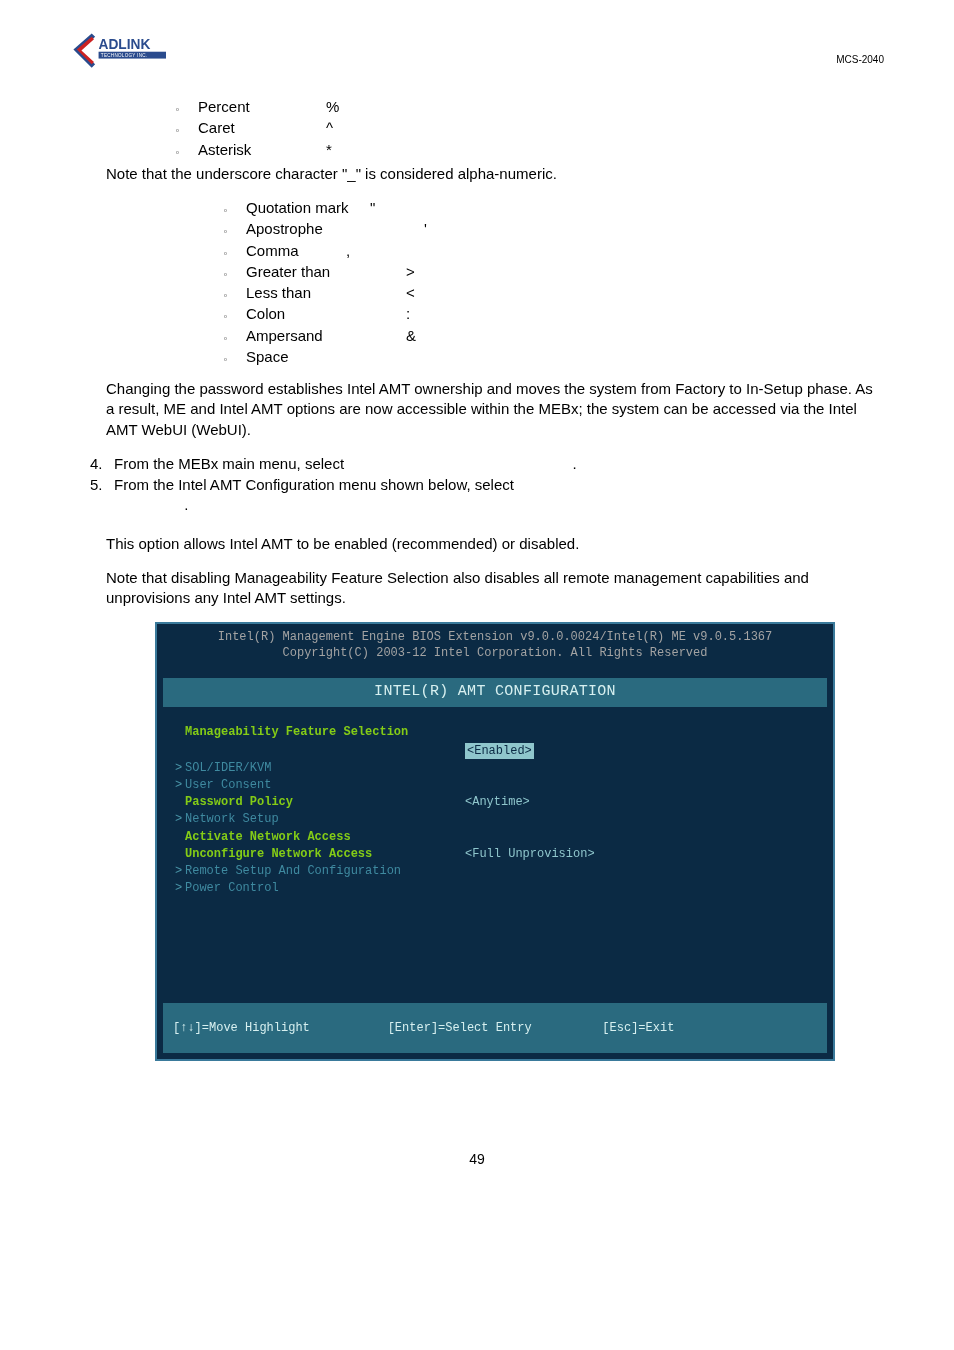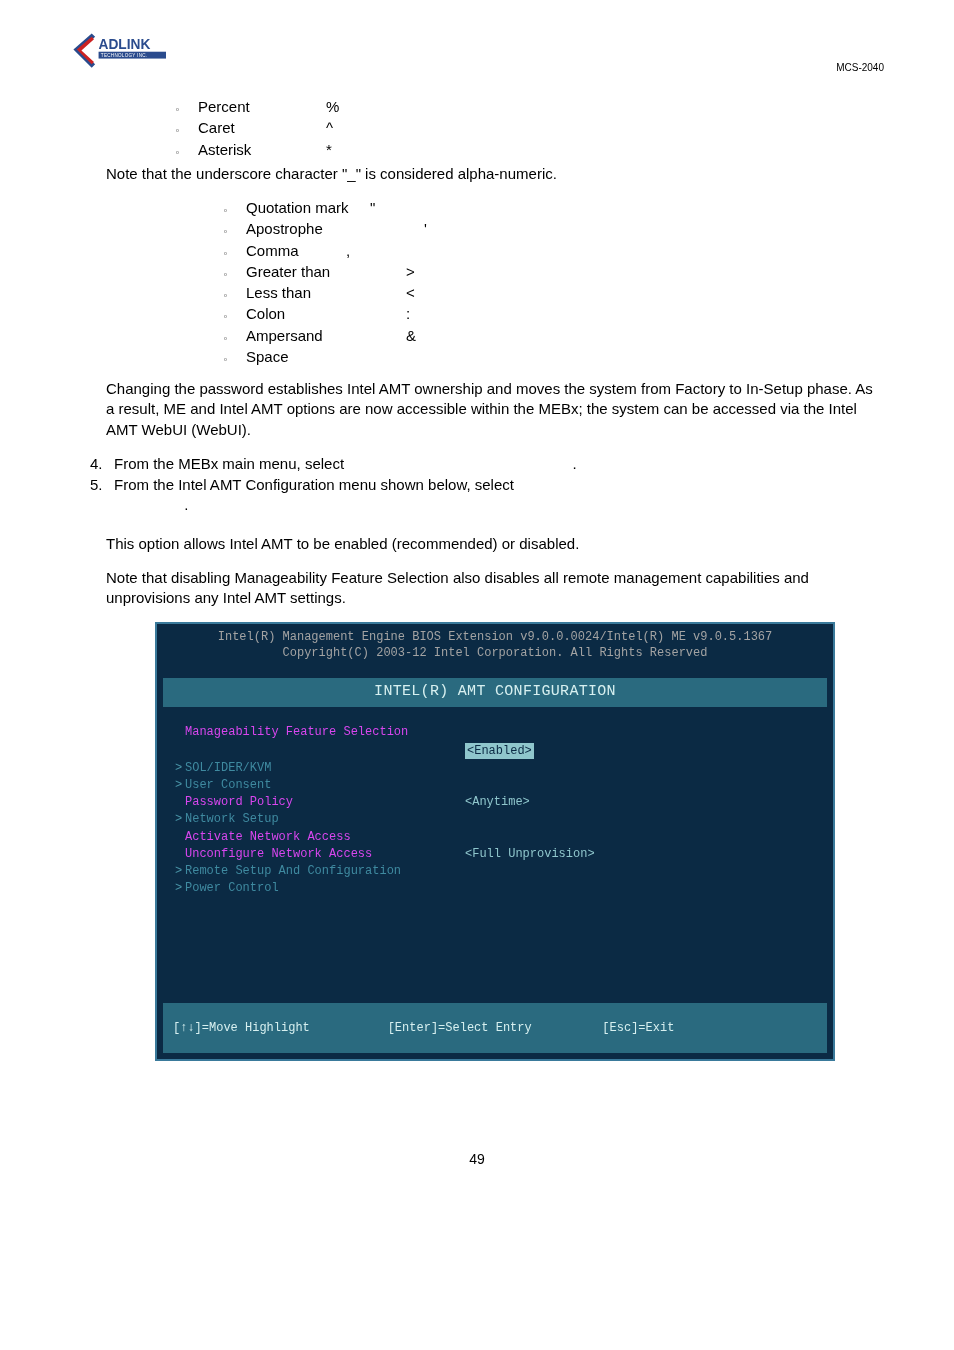--- a/index.html
+++ b/index.html
@@ -11,21 +11,21 @@
     background: #fff;
     width: 954px;
   }
   .page {
     padding: 30px 70px 40px 70px;
     position: relative;
   }
   .header {
     display: flex;
     justify-content: space-between;
-    align-items: flex-end;
+    align-items: center;
     margin-bottom: 24px;
     gap: 16px;
   }
   .logo {
     width: 120px;
     height: auto;
   }
   .doc-code {
     font-size: 10px;
     margin-top: 16px;
@@ -95,21 +95,21 @@
     font-size: 15px;
     letter-spacing: 0.3px;
   }
   .amt-body {
     padding: 16px 18px 10px 18px;
     min-height: 260px;
   }
   .amt-row { display: flex; margin: 1px 0; }
   .amt-arrow { width: 10px; color: #4a96a8; }
   .amt-left { width: 280px; color: #3f8aa0; }
-  .amt-left.muted { color: #d946ef; }
+  .amt-left.muted { color: #84cc16; font-weight: bold; }
   .amt-right { color: #8fc6cc; }
   .amt-enabled {
     background: #8fc6cc;
     color: #0b2a44;
     padding: 0 2px;
     margin-top: 19px;
   }
   .amt-footer {
     background: #2a6a7f;
     color: #d7f0f0;

